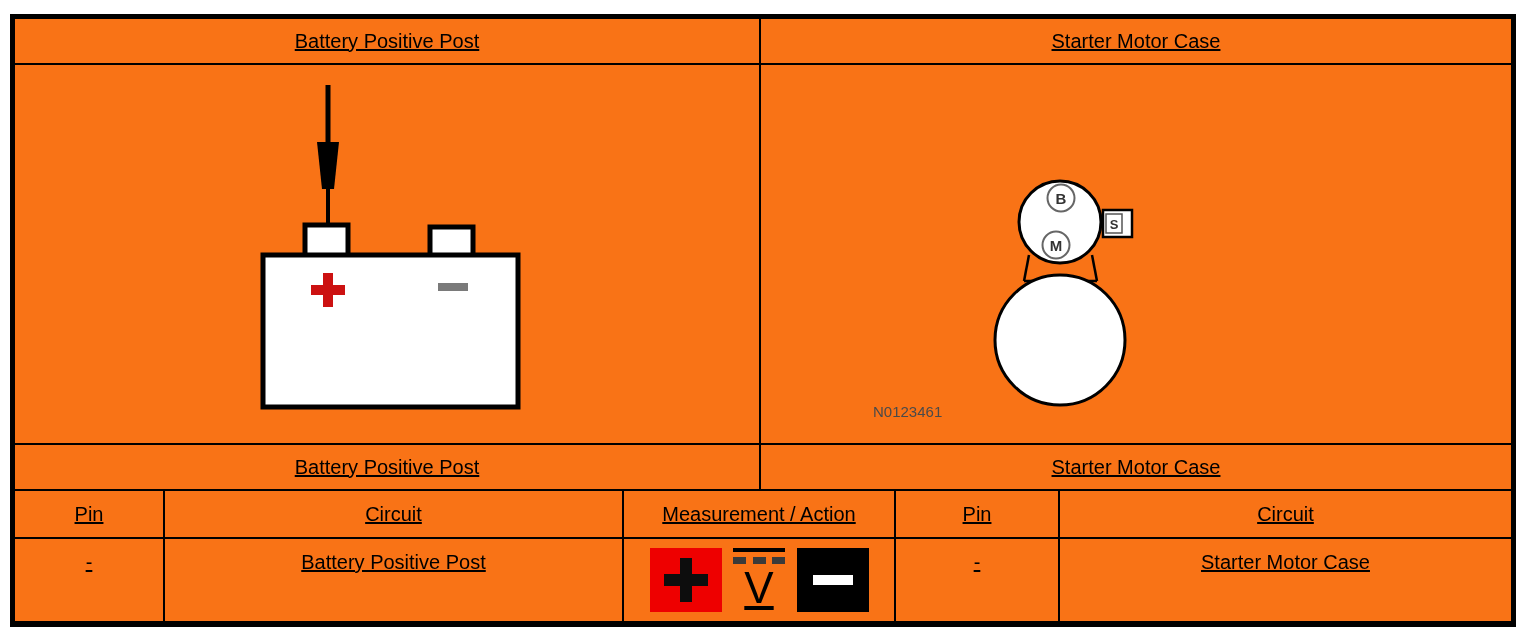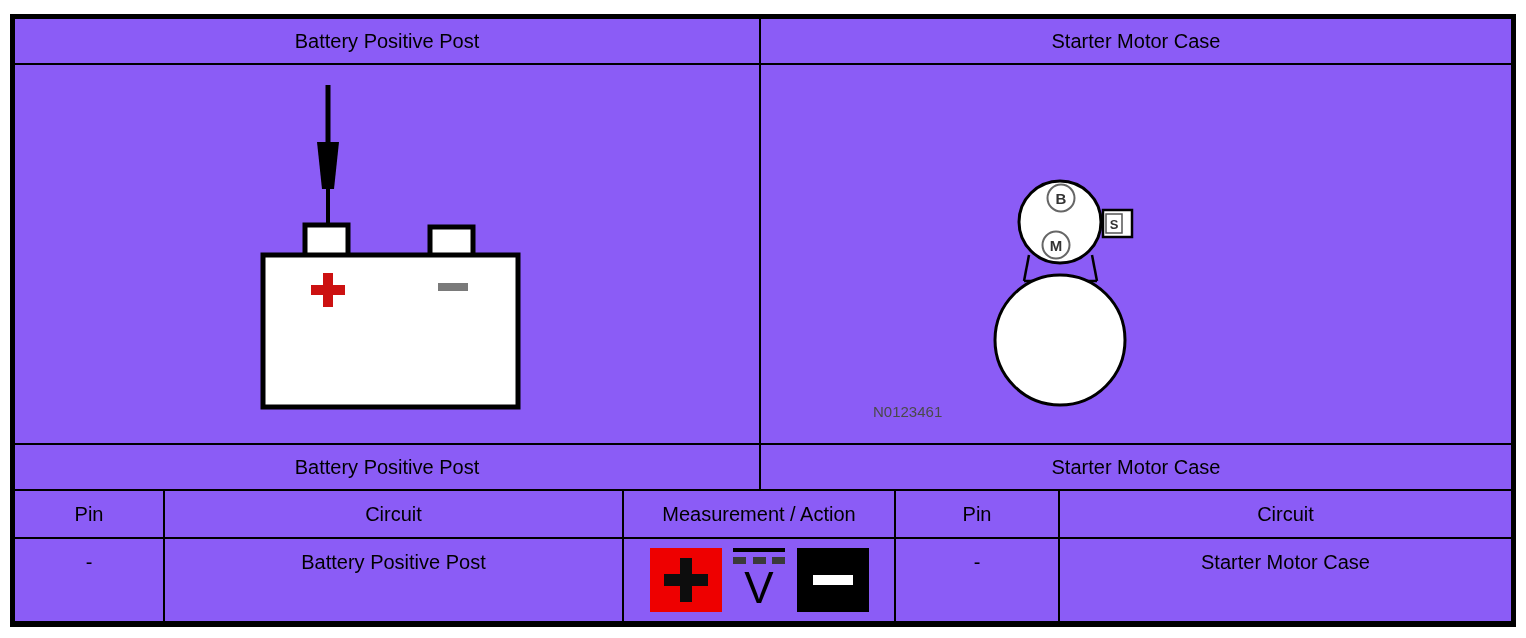--- a/index.html
+++ b/index.html
@@ -10,21 +10,22 @@
     color: #000;
     position: relative;
     overflow: hidden;
   }
   .frame {
     position: absolute;
     left: 10px; top: 14px;
     width: 1506px; height: 613px;
     border: 5px solid #000;
     border-bottom-width: 6px;
-    background: #8b5cf6;
+    background: #f97316;
+    text-decoration: underline;
   }
   .row { display: flex; width: 100%; }
   .row.bordered { border-bottom: 2px solid #000; }
   .cell { position: relative; height: 100%; }
   .cell.vline { border-right: 2px solid #000; }
 
   
   .r1 { height: 46px; }
   .r2 { height: 380px; }
   .r3 { height: 46px; }

